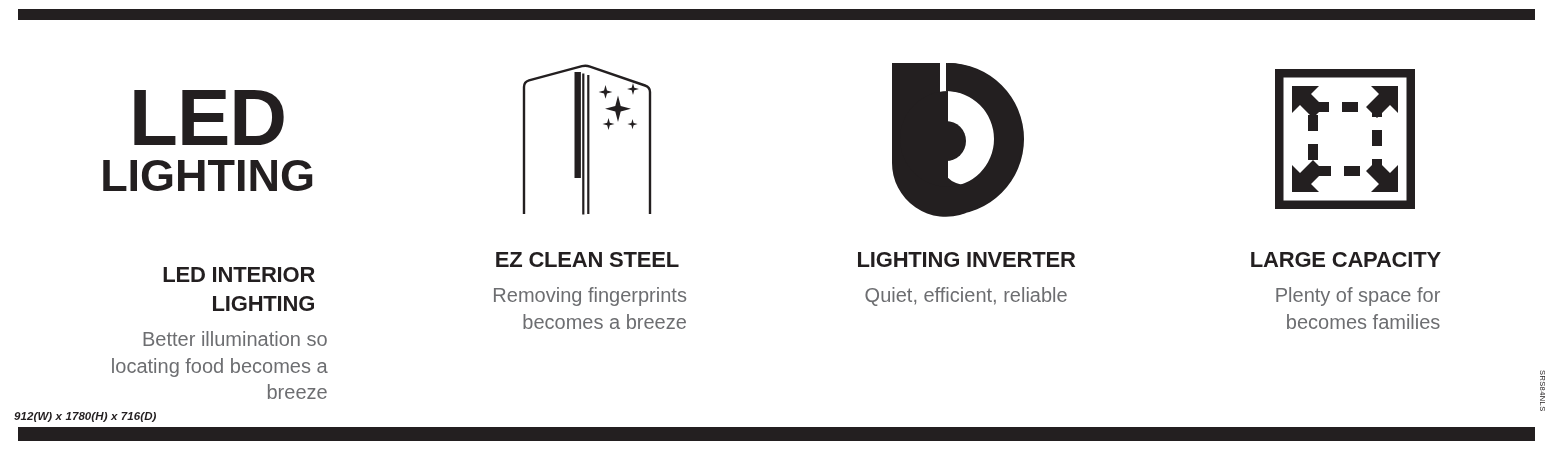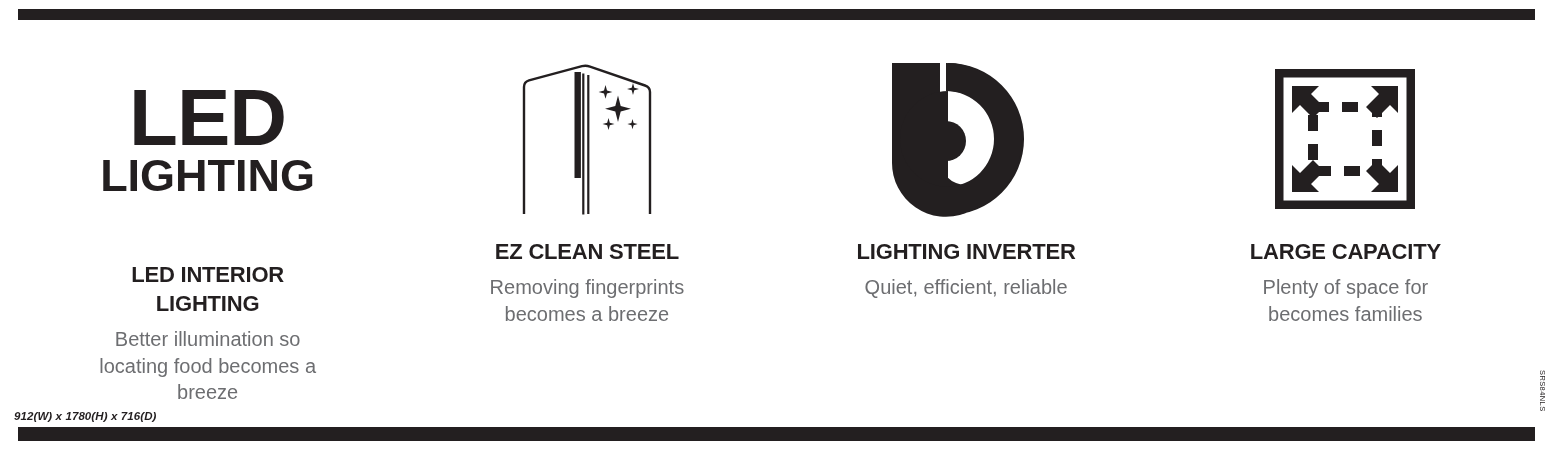--- a/index.html
+++ b/index.html
@@ -33,21 +33,21 @@
     left: 18px;
     width: 1517px;
     display: flex;
     align-items: flex-start;
   }
   .feature {
     flex: 1 1 0;
     display: flex;
     flex-direction: column;
     align-items: center;
-    text-align: center;
+    text-align: right;
   }
 
   
   .icon-box {
     height: 166px;
     display: flex;
     align-items: center;
     justify-content: center;
   }
 
@@ -70,21 +70,21 @@
     letter-spacing: 0px;
   }
 
   
   .f-title {
     font-size: 22px;
     font-weight: 700;
     color: #231f20;
     line-height: 1.32;
     letter-spacing: -0.2px;
-    margin-top: 15px;
+    margin-top: 23px;
   }
   .f-sub {
     font-size: 20px;
     font-weight: 400;
     color: #6d6e71;
     line-height: 1.33;
     margin-top: 8px;
   }
   .feature.feature-led .f-title { margin-top: 38px; }
 

